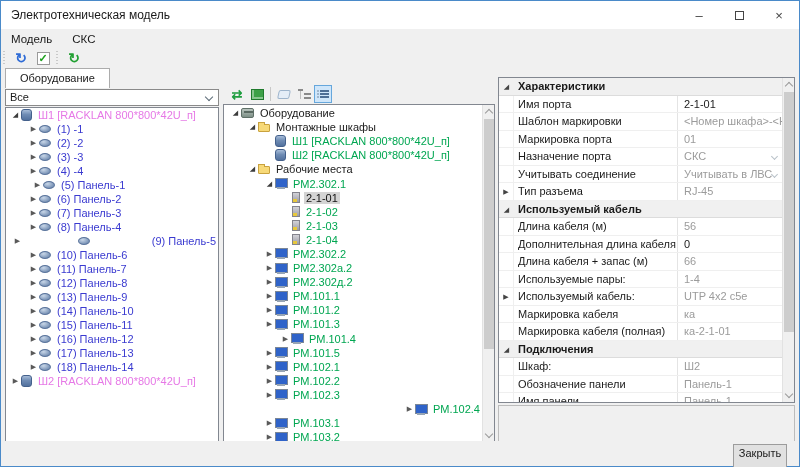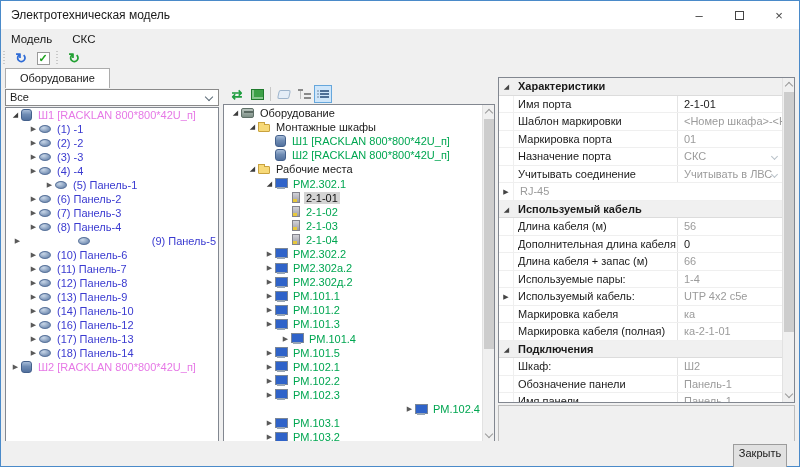--- a/index.html
+++ b/index.html
@@ -208,21 +208,21 @@
       <div class="trow" style="padding-left: 22px;">
         <span class="exp collapsed">▶</span>
         <span class="ticon i-disk"></span>
         <span class="tlabel c-blue">(3) -3</span>
       </div>
       <div class="trow" style="padding-left: 22px;">
         <span class="exp collapsed">▶</span>
         <span class="ticon i-disk"></span>
         <span class="tlabel c-blue">(4) -4</span>
       </div>
-      <div class="trow" style="padding-left: 38px;">
+      <div class="trow" style="padding-left: 26px;">
         <span class="exp collapsed">▶</span>
         <span class="ticon i-disk"></span>
         <span class="tlabel c-blue">(5) Панель-1</span>
       </div>
       <div class="trow" style="padding-left: 22px;">
         <span class="exp collapsed">▶</span>
         <span class="ticon i-disk"></span>
         <span class="tlabel c-blue">(6) Панель-2</span>
       </div>
       <div class="trow" style="padding-left: 22px;">
@@ -257,20 +257,25 @@
       </div>
       <div class="trow" style="padding-left: 22px;">
         <span class="exp collapsed">▶</span>
         <span class="ticon i-disk"></span>
         <span class="tlabel c-blue">(13) Панель-9</span>
       </div>
       <div class="trow" style="padding-left: 22px;">
         <span class="exp collapsed">▶</span>
         <span class="ticon i-disk"></span>
         <span class="tlabel c-blue">(14) Панель-10</span>
+      </div>
+      <div class="trow" style="padding-left: 22px;">
+        <span class="exp collapsed">▶</span>
+        <span class="ticon i-disk"></span>
+        <span class="tlabel c-blue">(15) Панель-11</span>
       </div>
       <div class="trow" style="padding-left: 22px;">
         <span class="exp collapsed">▶</span>
         <span class="ticon i-disk"></span>
         <span class="tlabel c-blue">(16) Панель-12</span>
       </div>
       <div class="trow" style="padding-left: 22px;">
         <span class="exp collapsed">▶</span>
         <span class="ticon i-disk"></span>
         <span class="tlabel c-blue">(17) Панель-13</span>
@@ -462,20 +467,21 @@
           <span class="g-label">Назначение порта</span>
           <span class="g-value v-gray">СКС<span class="dd-chev"></span></span>
         </div>
         <div class="grow">
           <span class="g-gutter"></span>
           <span class="g-label">Учитывать соединение</span>
           <span class="g-value v-gray">Учитывать в ЛВС<span class="dd-chev"></span></span>
         </div>
         <div class="grow">
           <span class="g-gutter">▶</span>
+          <span class="g-label">Тип разъема</span>
           <span class="g-value v-gray">RJ-45</span>
         </div>
         <div class="grow header">
           <span class="g-gutter">◢</span>
           <span class="g-label">Используемый кабель</span>
         </div>
         <div class="grow">
           <span class="g-gutter"></span>
           <span class="g-label">Длина кабеля (м)</span>
           <span class="g-value v-gray">56</span>

